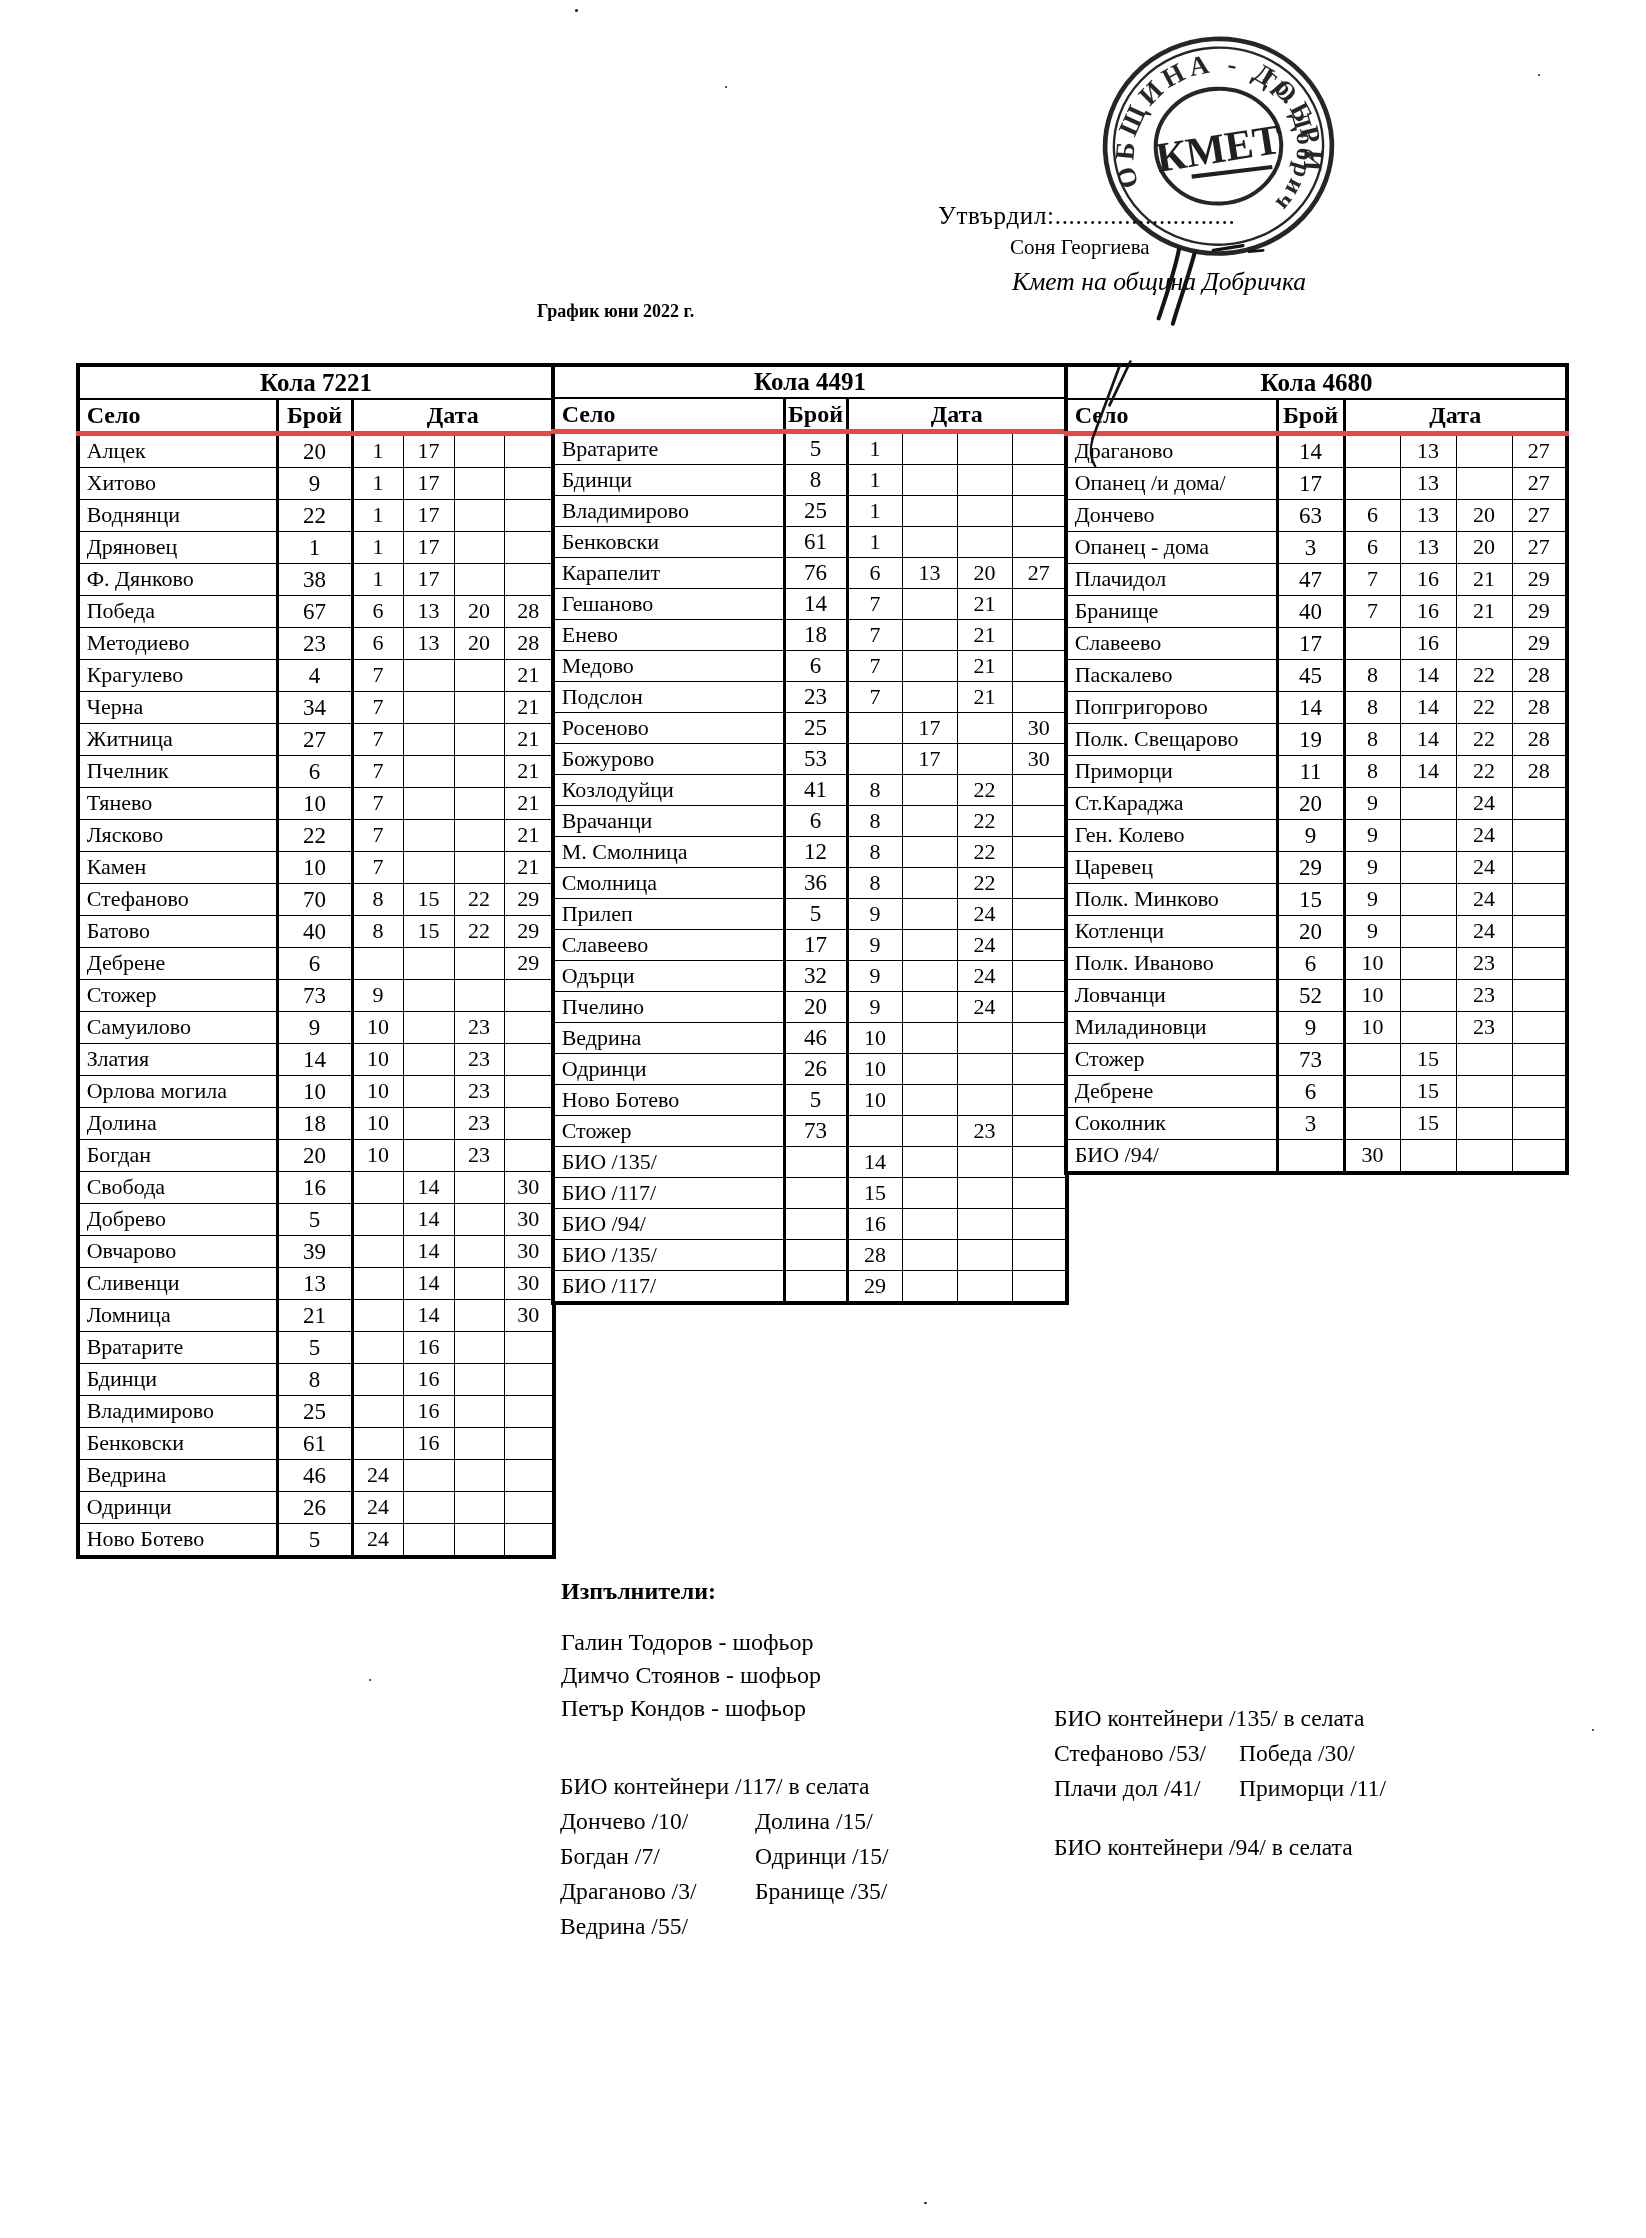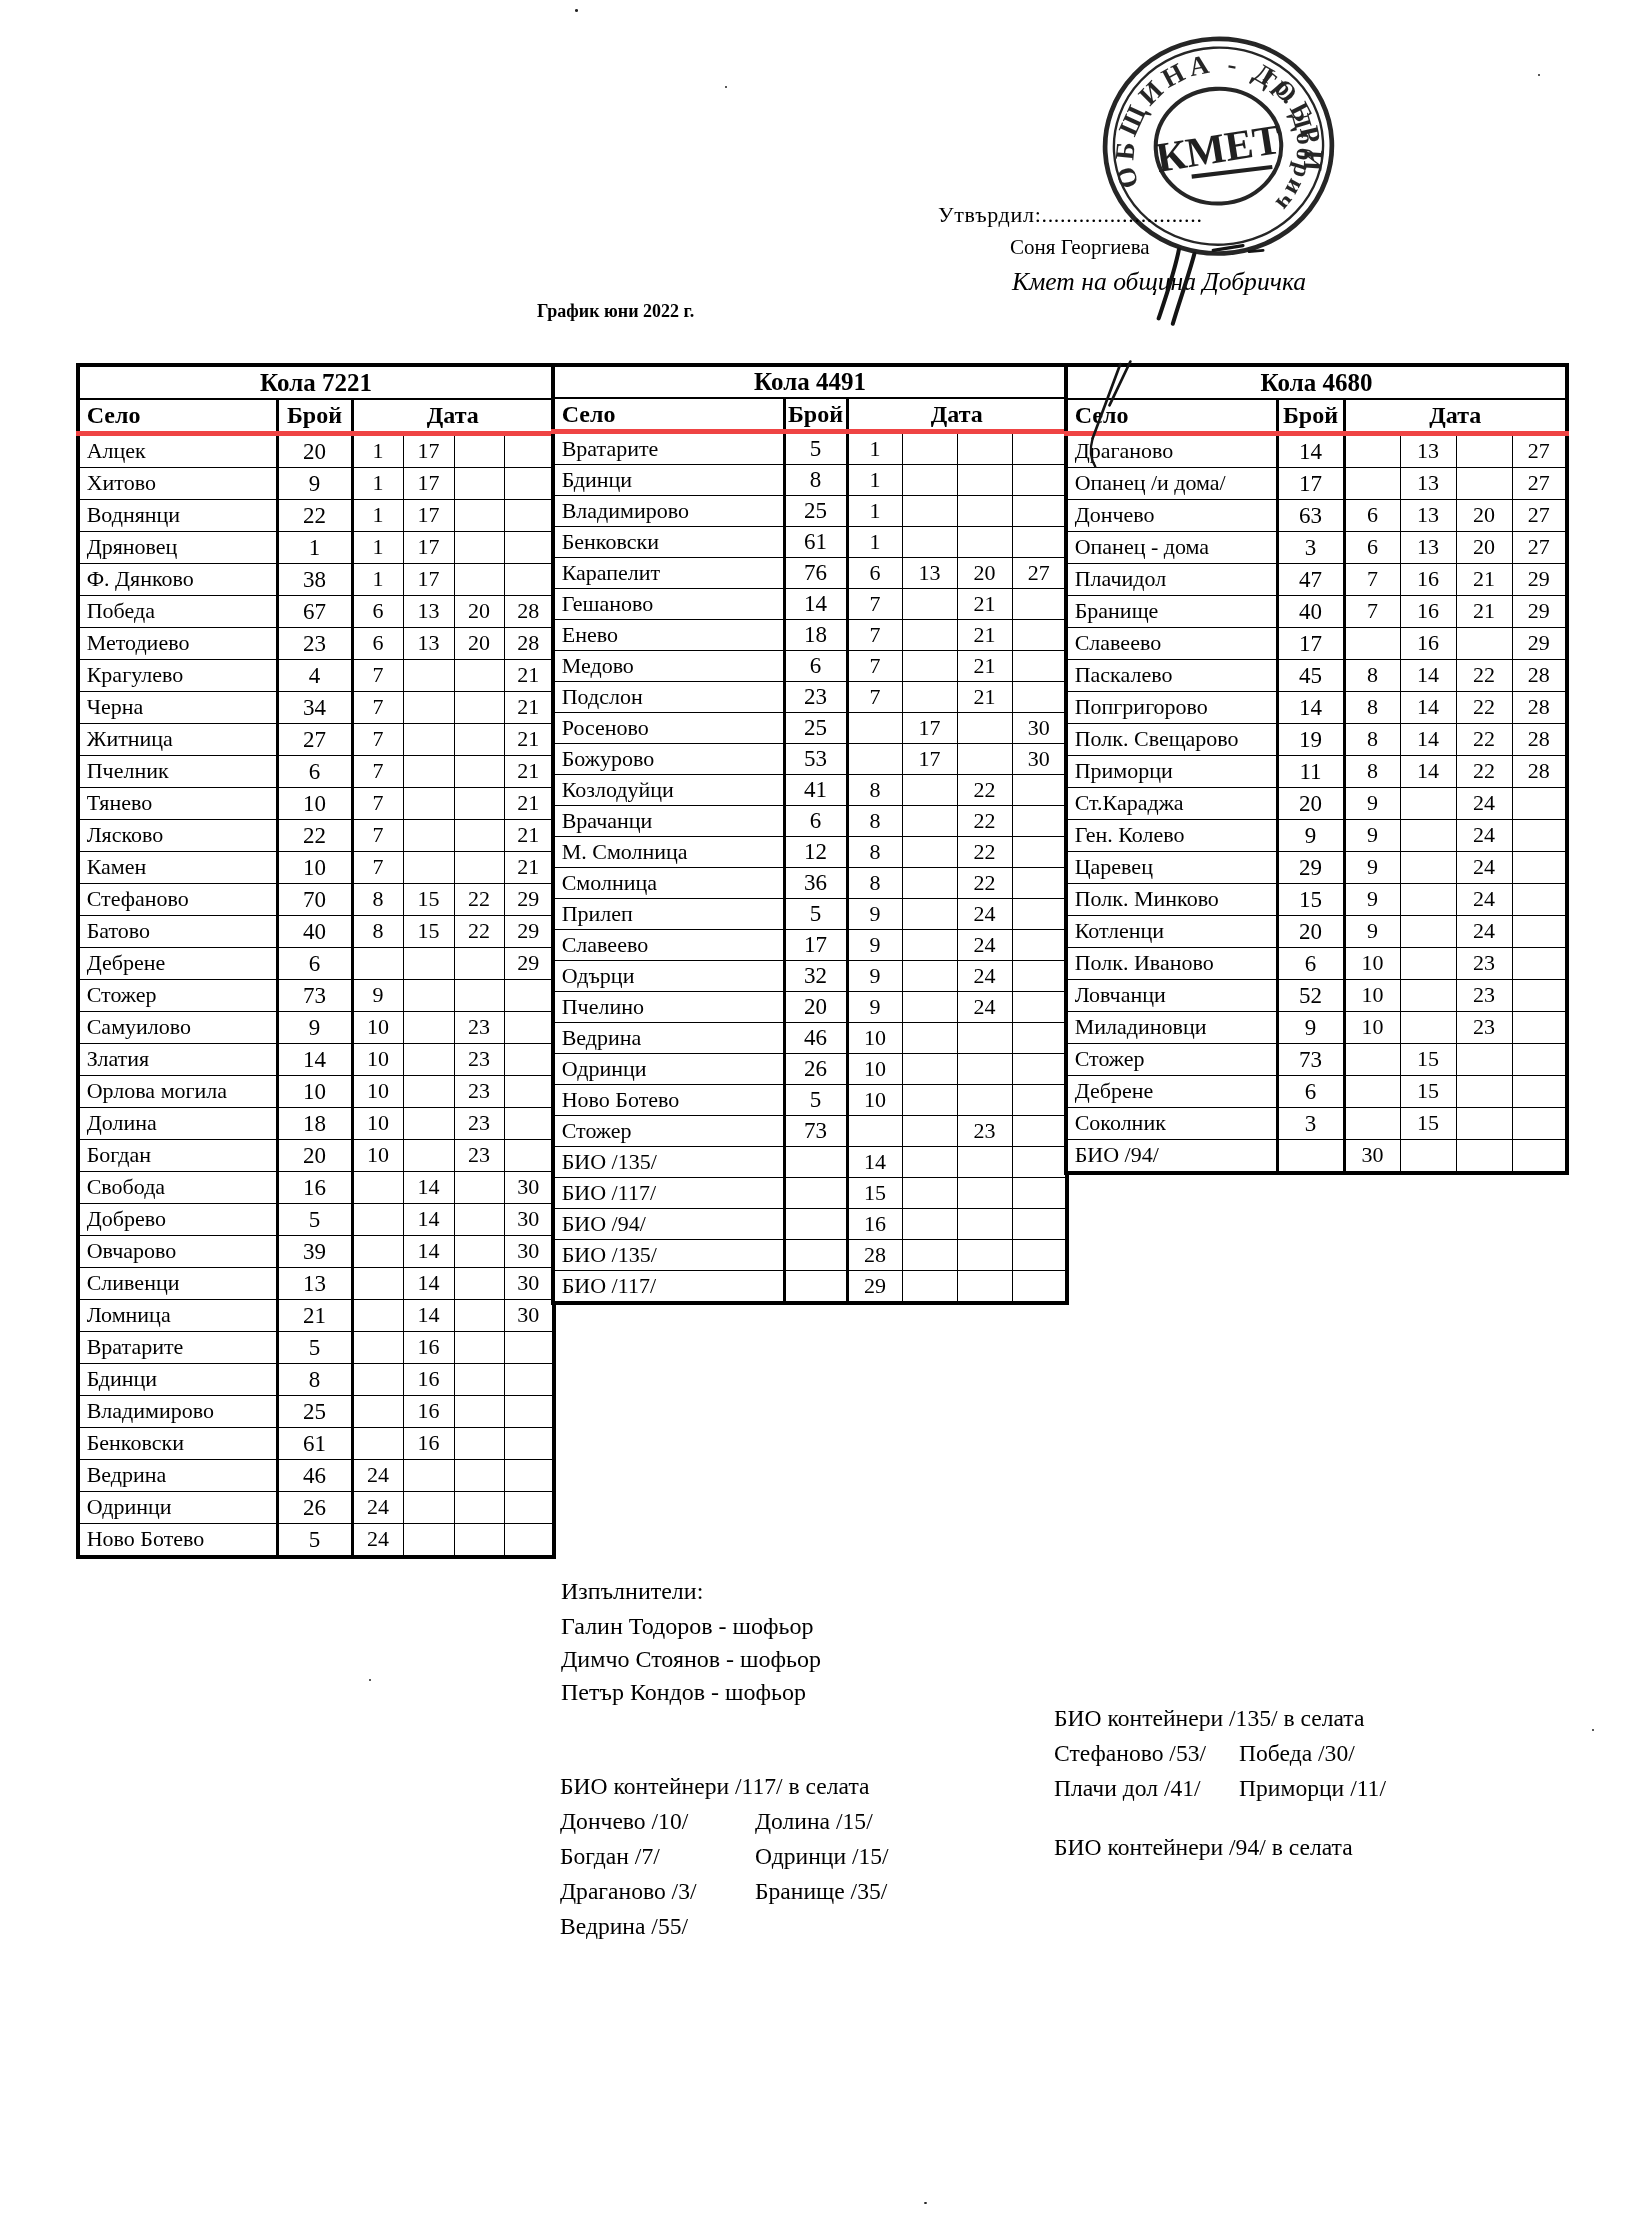--- a/index.html
+++ b/index.html
@@ -2,21 +2,21 @@
 <html style="font-size:10.8px"><head>
 <meta charset="utf-8">
 <style>
   html,body{margin:0;padding:0;background:#e8e8e8;}
   .page{
     position:relative; width:1646px; height:2239px; background:#ffffff;
     font-family:"Liberation Serif","DejaVu Serif",serif; color:#000;
     overflow:hidden;
   }
   
-  .approve-label{position:absolute; left:938px; top:202px; font-size:22px; letter-spacing:0.7px; white-space:nowrap;}
+  .approve-label{position:absolute; left:938px; top:202px; font-size:25px; letter-spacing:0.7px; white-space:nowrap;}
   .approver-name{position:absolute; left:1010px; top:235px; font-size:21px; white-space:nowrap;}
   .approver-role{position:absolute; left:1012px; top:267px; font-size:25.6px; font-style:italic; white-space:nowrap;}
   .doc-title{position:absolute; left:537px; top:301px; font-size:18px; font-weight:bold; white-space:nowrap;}
 
   
   .stamp{position:absolute; left:1097px; top:30px; transform:rotate(-3deg); opacity:.93;}
 
   
   .ink{position:absolute; left:0; top:0; pointer-events:none;}
 
@@ -36,21 +36,21 @@
   table.sched tr.hd td{font-weight:bold; font-size:24px; border-bottom:5px solid #ef4444;}
   table.t1{left:76px; top:363px; width:475px;}
   table.t2{left:551px; top:363px; width:512px;}
   table.t3{left:1064px; top:363px; width:504px;}
   table.t1 td{height:31px;}
   table.t2 td{height:30px;}
   table.t3 td{height:31px;}
 
   
   .exec{position:absolute; left:561px; top:1575px; font-size:24px; line-height:33px;}
-  .exec .h{margin-bottom:2px;}
+  .exec .h{margin-bottom:18px;font-weight:bold;}
   .bio{position:absolute; font-size:23.6px; line-height:35px;}
   .bio .bio-title{white-space:nowrap;}
   .bio-cols{display:flex;}
   .bio-col{display:flex; flex-direction:column;}
   .b135{left:1054px; top:1701px;}
   .b135 .bio-col.l{width:185px;}
   .b117{left:560px;  top:1769px;}
   .b117 .bio-col.l{width:195px;}
   .b94{left:1054px; top:1830px;}
   .b94 .bio-col.l{width:178px;}

